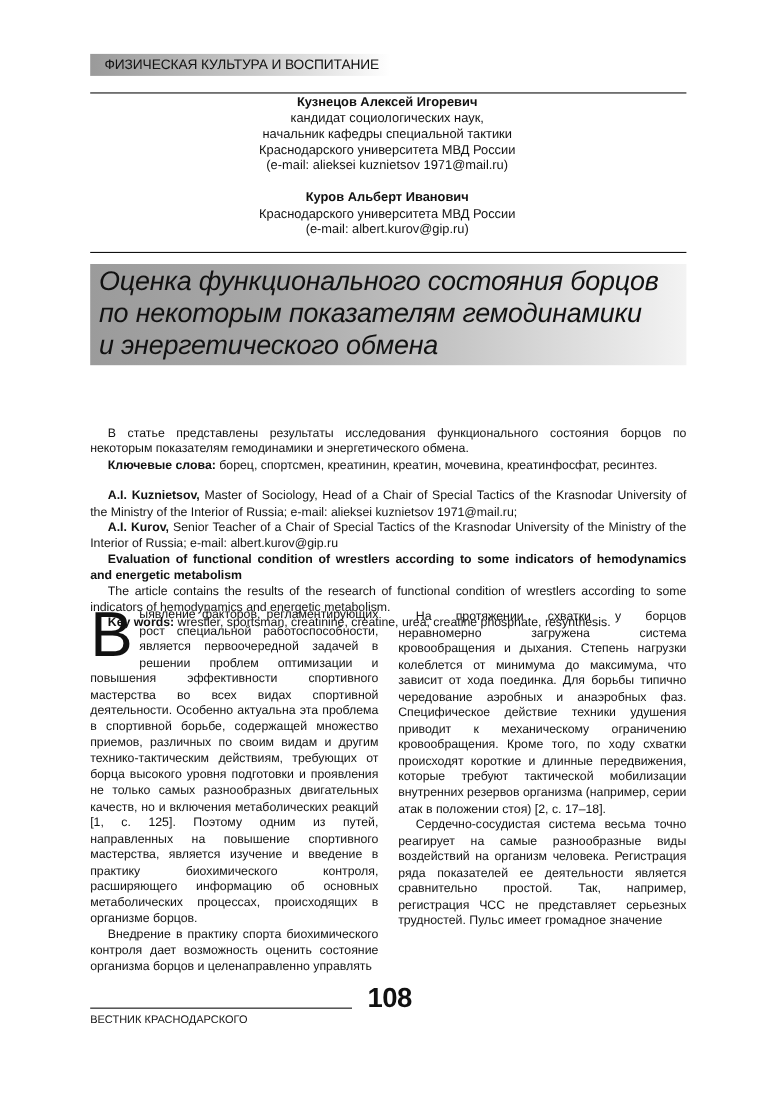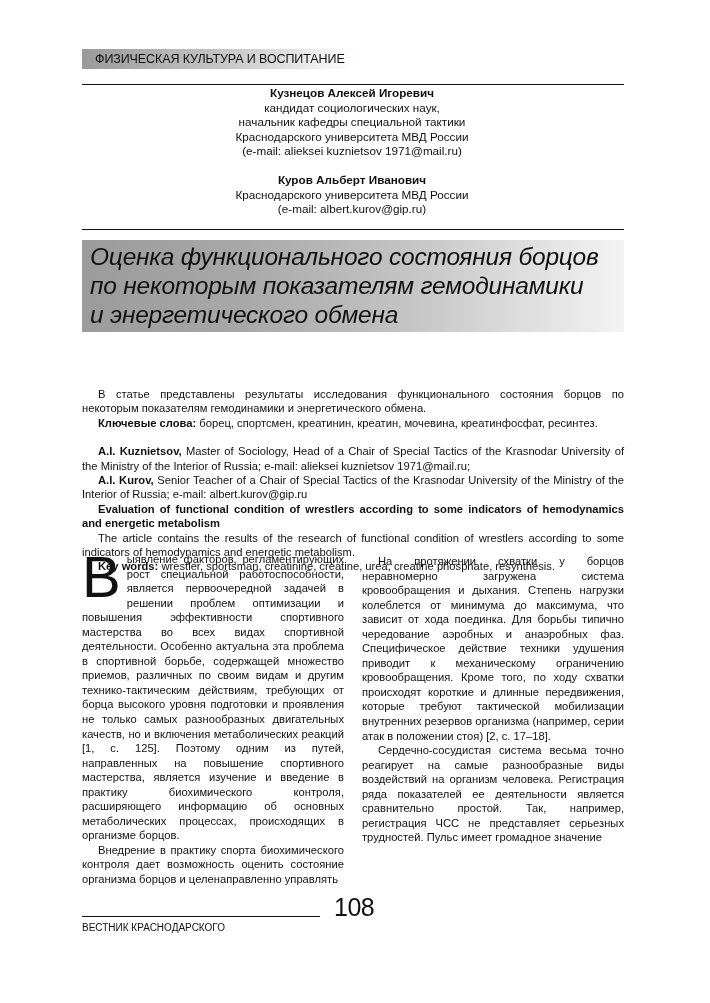--- a/index.html
+++ b/index.html
@@ -22,21 +22,21 @@
   .abstract .gap { height: 14px; }
   .abstract b { font-weight: bold; }
   .col { position: absolute; top: 552px; font-size: 11.2px; line-height: 14.55px; text-align: justify; }
   .col-left { left: 82px; width: 262px; }
   .col-right { left: 362px; width: 262px; top: 554px; }
   .col p { margin: 0; text-indent: 16px; }
   .col p.noindent { text-indent: 0; }
   .dropcap { float: left; font-size: 58px; line-height: 46px; height: 46px; margin: 2px 6px 0 0; font-family: "Liberation Sans", sans-serif; }
   .col-left p.first { text-indent: 0; }
   .foot-rule { position: absolute; left: 82px; top: 916px; width: 238px; height: 1px; background: #111; }
-  .page-num { position: absolute; left: 334px; top: 893px; font-size: 25px; font-weight: normal; letter-spacing: -0.5px; }
+  .page-num { position: absolute; left: 334px; top: 893px; font-size: 25px; font-weight: bold; letter-spacing: -0.5px; }
   .journal { position: absolute; left: 82px; top: 921px; font-size: 10px; line-height: 14.2px; }
 </style>
 </head>
 <body>
 
 <div class="section-band">ФИЗИЧЕСКАЯ КУЛЬТУРА И ВОСПИТАНИЕ</div>
 <div class="top-rule"></div>
 
 <div class="authors">
   <div class="block">

